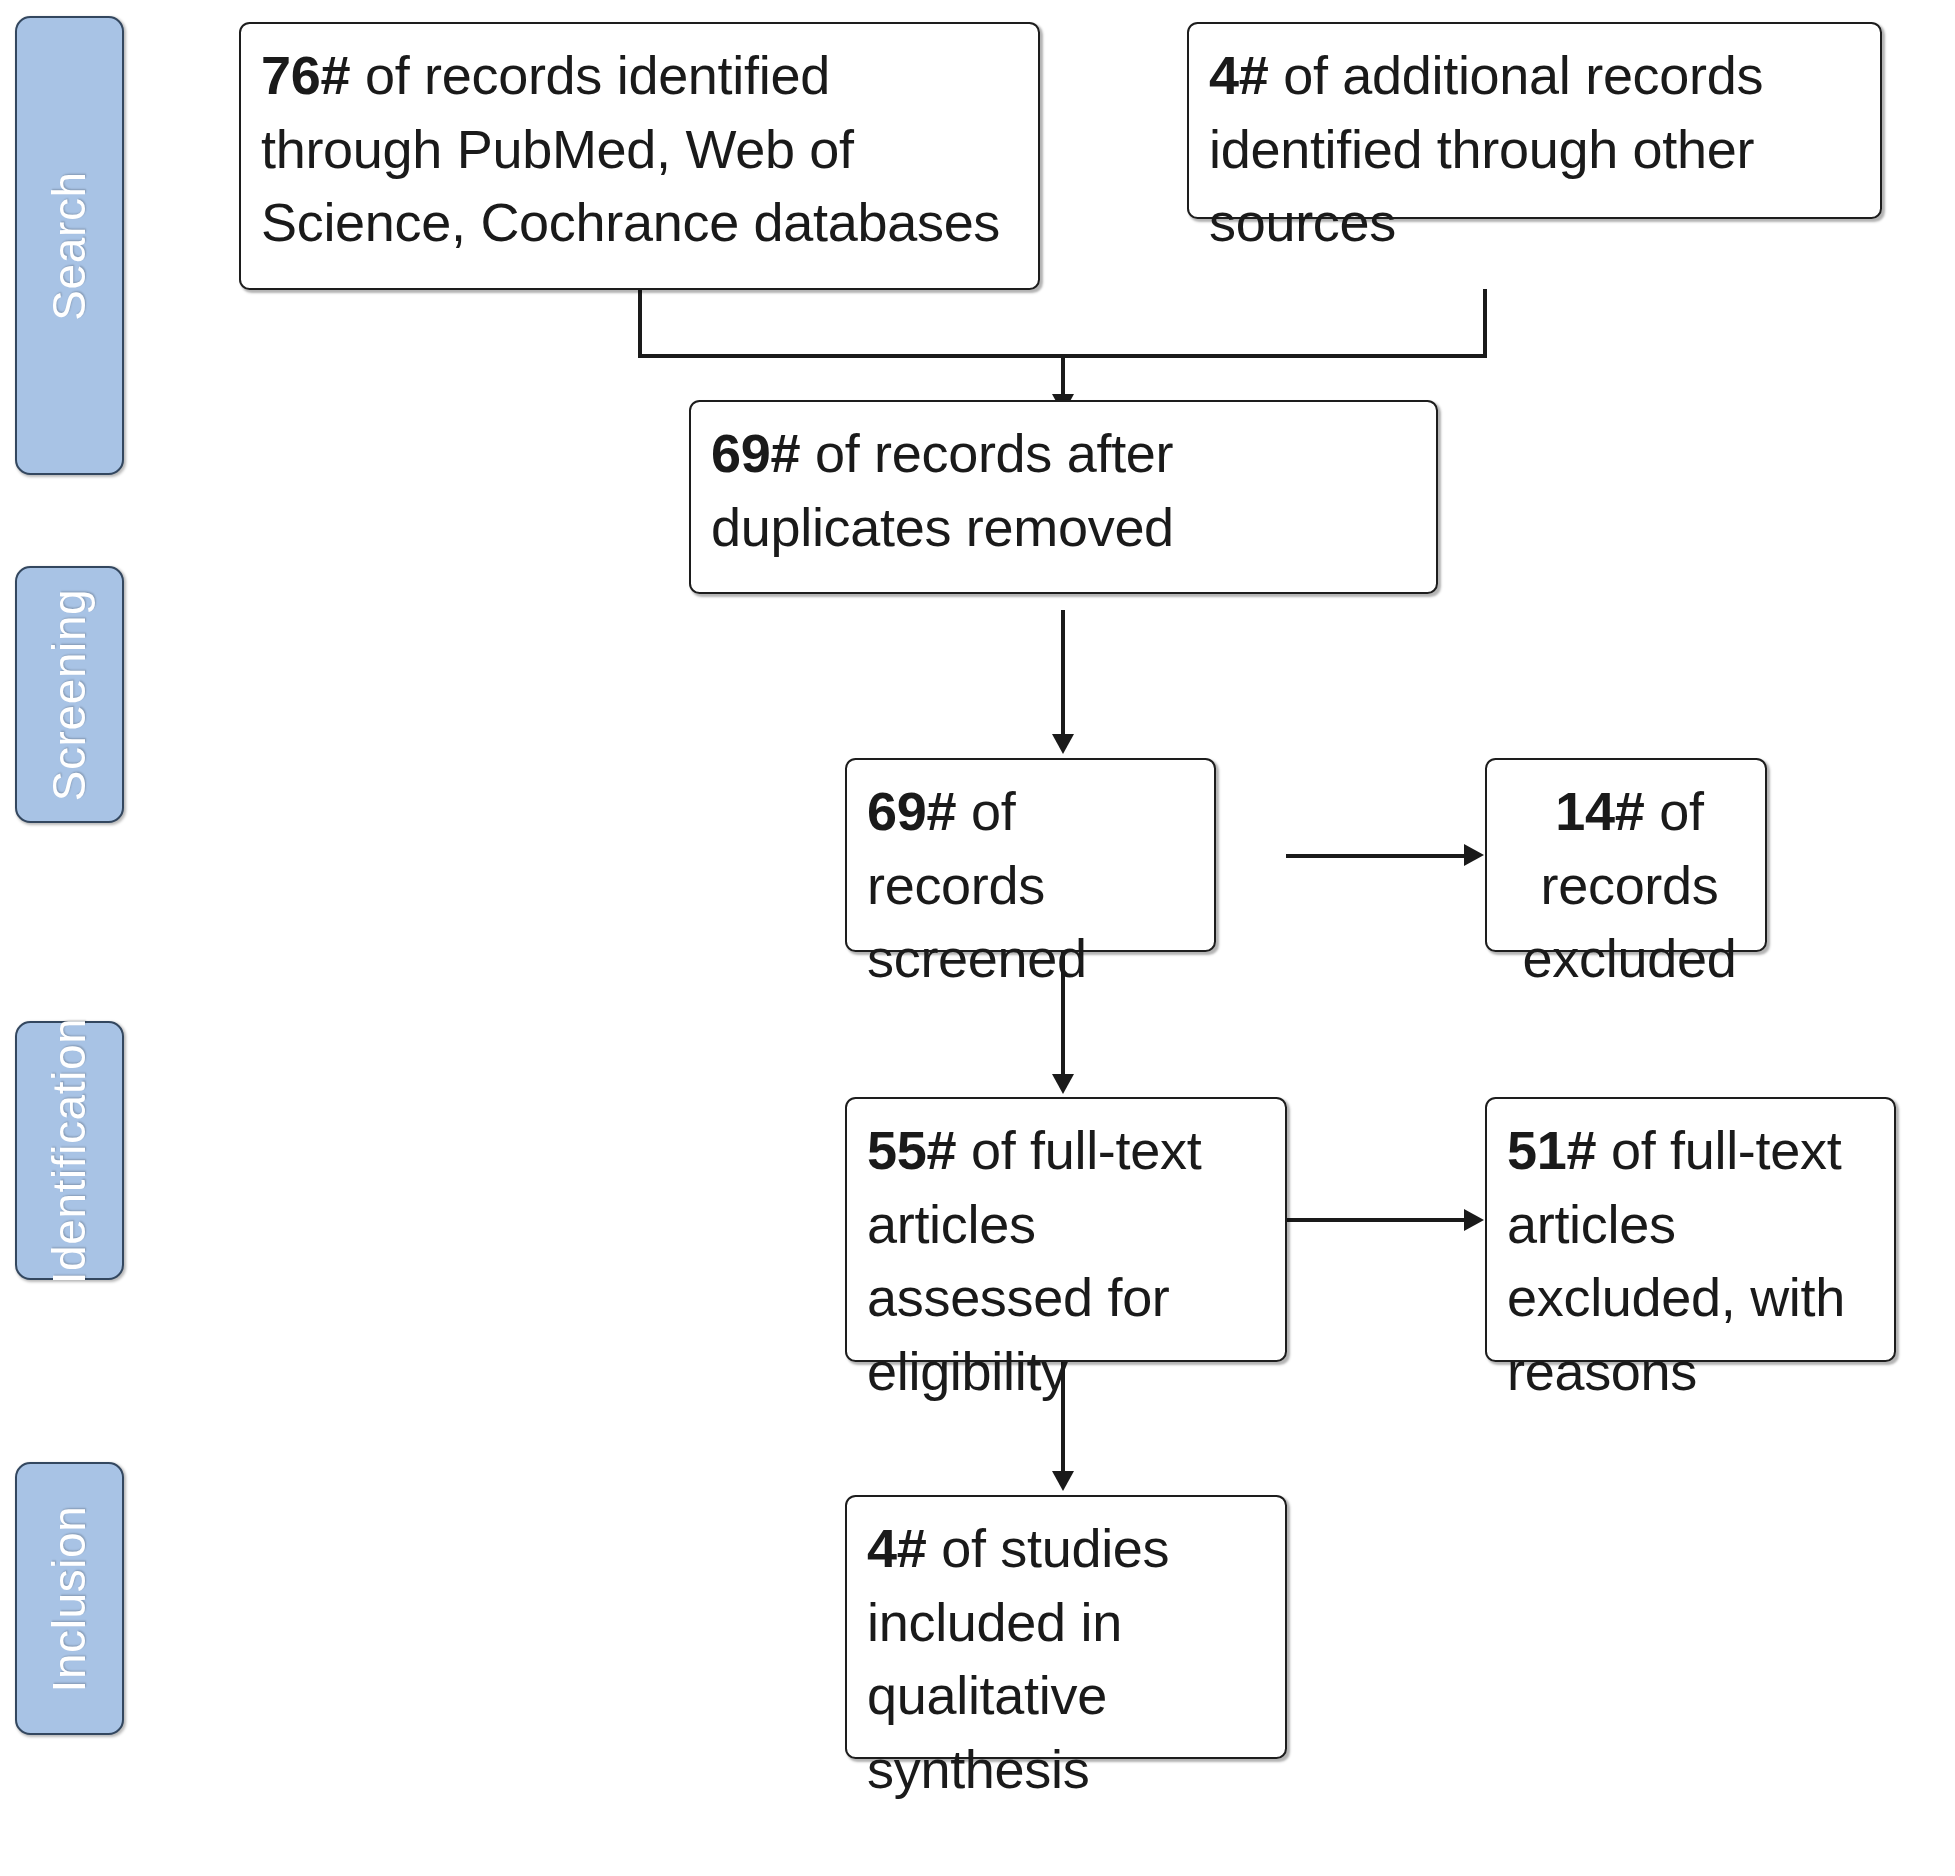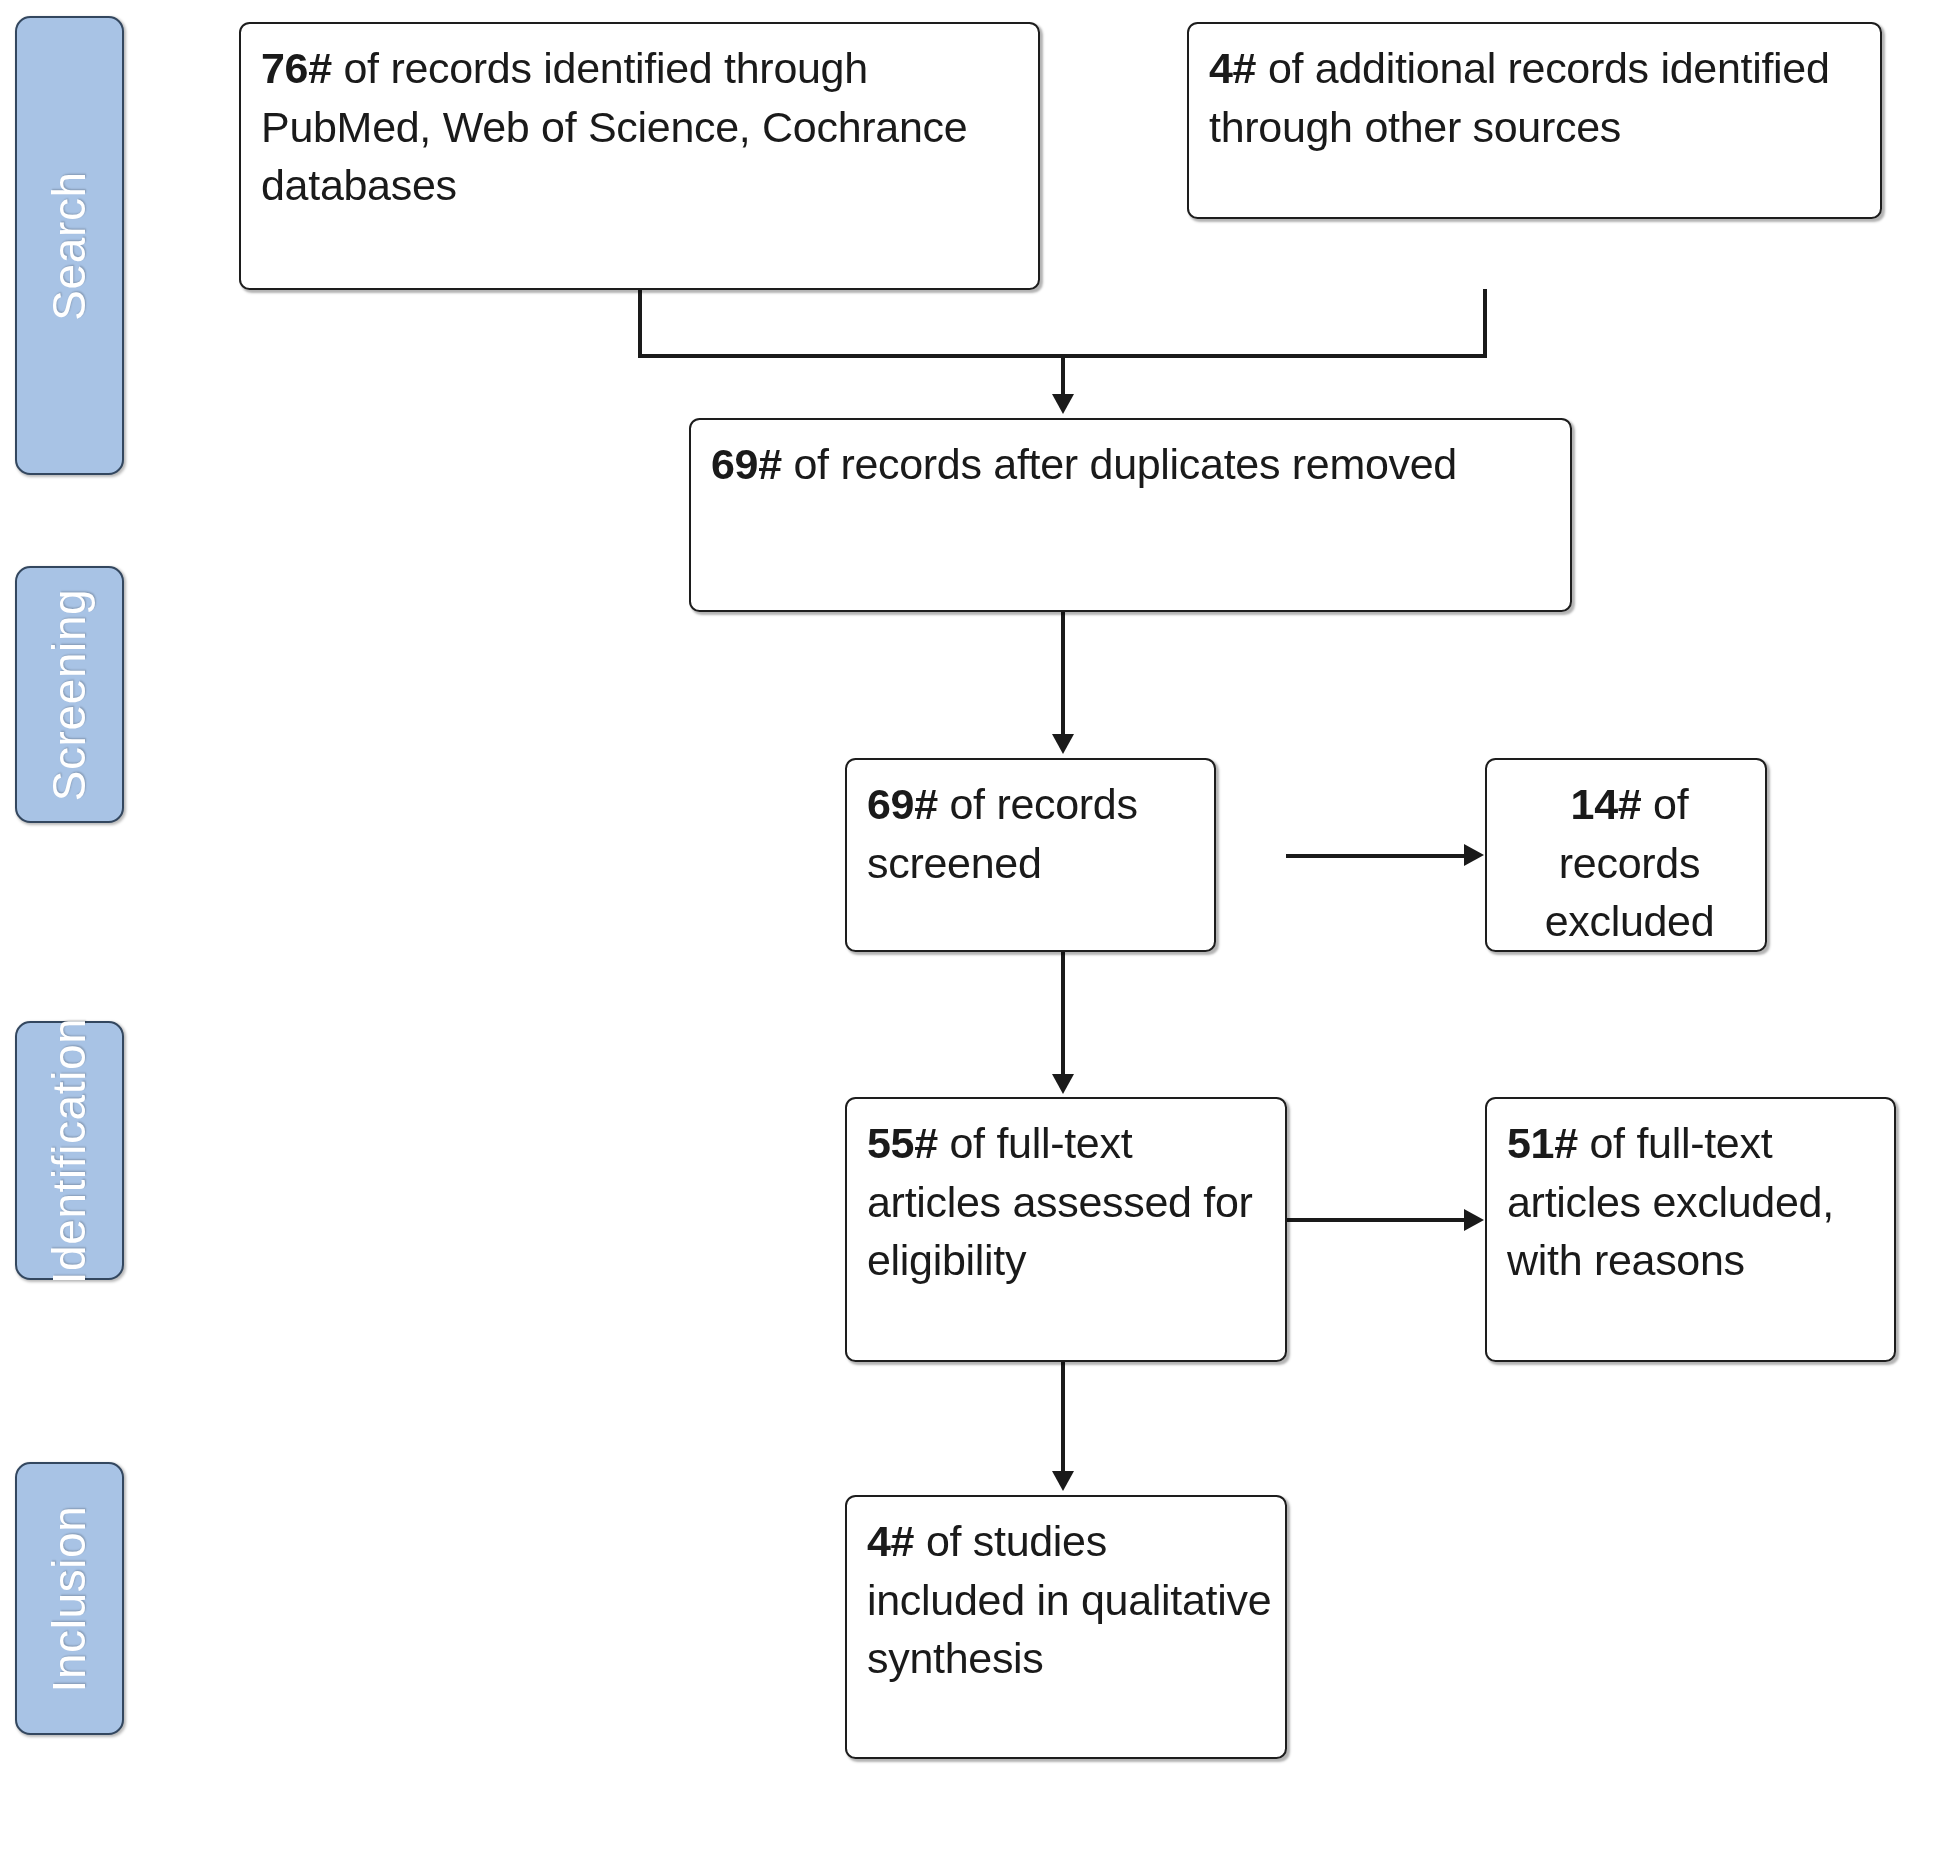--- a/index.html
+++ b/index.html
@@ -49,21 +49,21 @@
     border: 2.9px solid #1d1d1d;
     border-radius: 10.6px;
     box-shadow: 2.9px 2.9px 2.3px rgba(0,0,0,0.30);
   }
   .flow-box .box-text {
     position: absolute;
     left: 20px;
     right: 13px;
     top: 15.3px;
     color: #1a1a1a;
-    font-size: 43px;
+    font-size: 54px;
     line-height: 1.36;
     white-space: pre-line;
     letter-spacing: -0.3px;
   }
   .flow-box .box-text .lead {
     font-weight: bold;
   }
 
   
   .conn {
@@ -136,21 +136,21 @@
   <div class="arrow-down" style="left:1052px; top:1471px;"></div>
 
   <div class="flow-box" style="left:239px; top:22px; width:801px; height:268px;">
     <div class="box-text"><span class="lead">76#</span><span> of records identified through PubMed, Web of Science, Cochrance databases</span></div>
   </div>
 
   <div class="flow-box" style="left:1187px; top:22px; width:695px; height:197px;text-decoration:underline;">
     <div class="box-text"><span class="lead">4#</span><span> of additional records identified through other sources</span></div>
   </div>
 
-  <div class="flow-box" style="left:689px; top:418px; width:883px; height:194px;">
+  <div class="flow-box" style="left:689px; top:400px; width:749px; height:194px;">
     <div class="box-text"><span class="lead">69#</span><span> of records after duplicates removed</span></div>
   </div>
 
   <div class="flow-box" style="left:845px; top:758px; width:371px; height:194px;">
     <div class="box-text"><span class="lead">69#</span><span> of records screened</span></div>
   </div>
 
   <div class="flow-box" style="left:1485px; top:758px; width:282px; height:194px;text-align:center;">
     <div class="box-text"><span class="lead">14#</span><span> of records excluded</span></div>
   </div>

